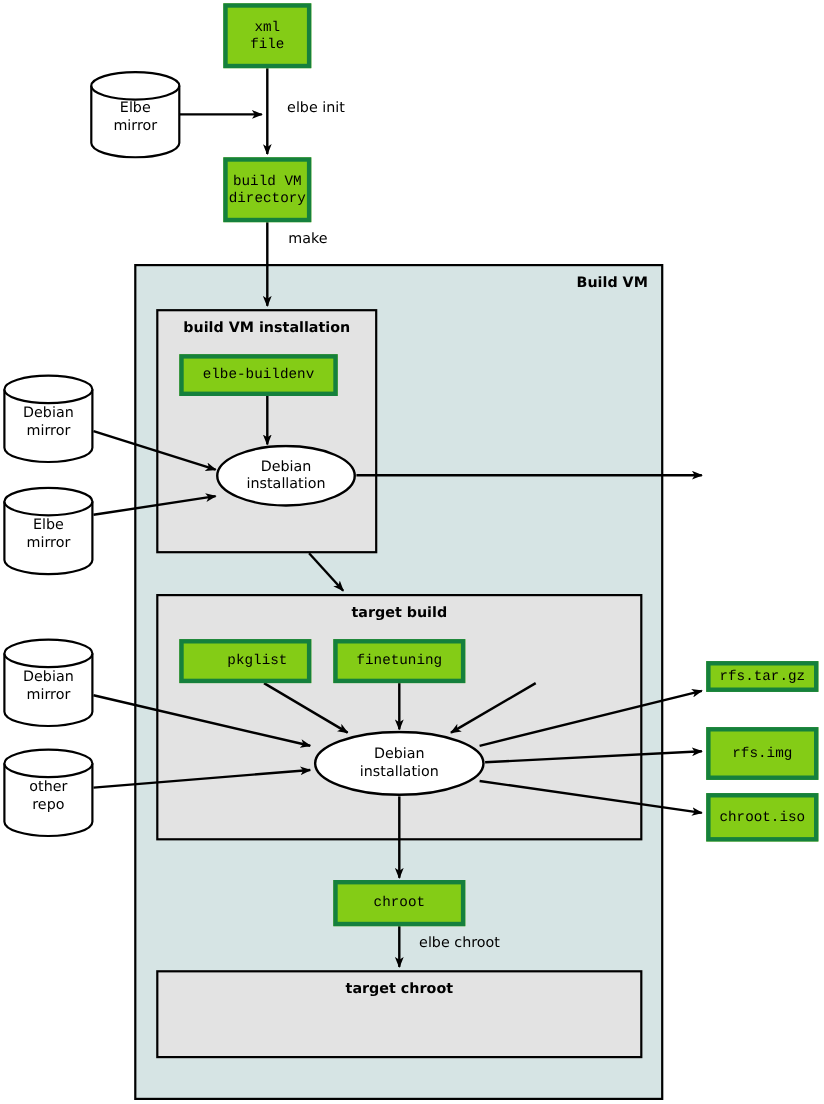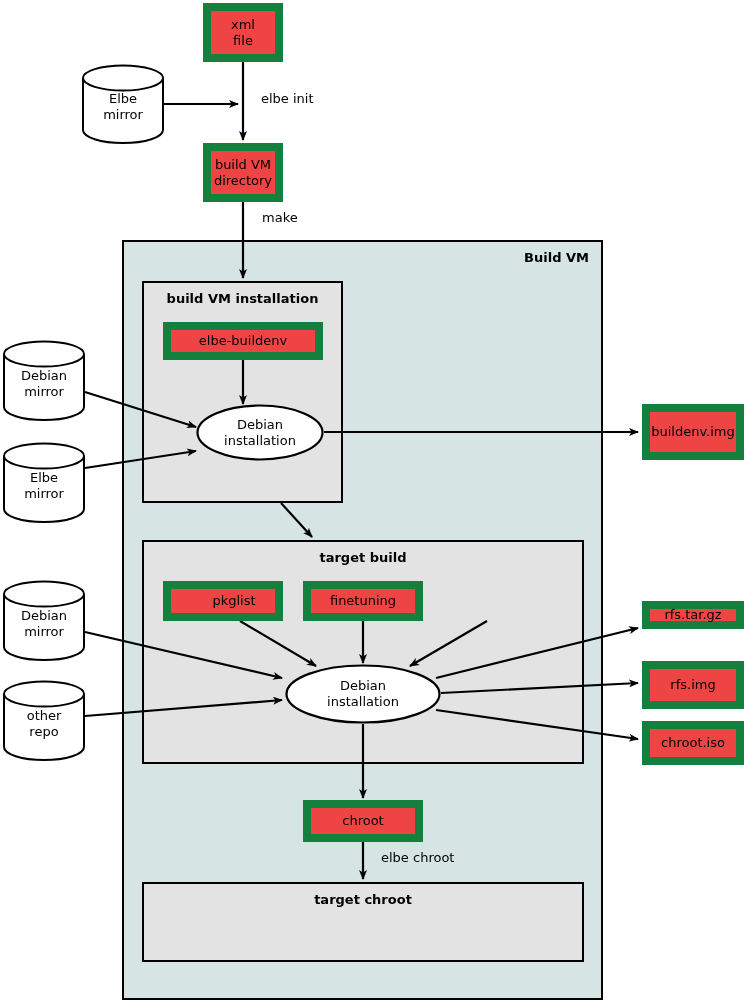--- a/index.html
+++ b/index.html
@@ -25,22 +25,23 @@
     box-sizing:border-box;
     display:flex;
     align-items:center;
     justify-content:center;
     text-align:center;
     line-height:1.22;
     font-size:13px;
     white-space:pre-line;
   }
   .box{
-    border:8px solid #15803d;
-    background:#ef4444;
+    border:4px solid #15803d;
+    background:#84cc16;
+    font-family:Liberation Mono, monospace;
   }
   .region{
     border:2px solid #000;
     align-items:flex-start;
     justify-content:center;
   }
   .region > .region-label{
     margin-top:8px;
     font-size:13px;
     font-weight:bold;
@@ -177,21 +178,21 @@
 
   <div class="edge-label" style="left:261px;top:91px;">elbe init</div>
 
   <div class="node box" style="left:203px;top:143px;width:80px;height:59px;">
     <span>build VM
 directory</span>
   </div>
 
   <div class="edge-label" style="left:262px;top:210px;">make</div>
 
-  <div class="node box" style="left:163px;top:322px;width:160px;height:38px;">
+  <div class="node box" style="left:163px;top:322px;width:144px;height:38px;">
     <span>elbe-buildenv</span>
   </div>
 
   <div class="ellipse-node" style="left:196px;top:404px;width:128px;height:57px;">
     <svg width="128" height="57" viewBox="0 0 128 57">
       <ellipse cx="64" cy="28.5" rx="62.5" ry="27" fill="#fff" stroke="#000" stroke-width="2.2"></ellipse>
     </svg>
     <span class="ell-label">Debian
 installation</span>
   </div>
@@ -207,23 +208,20 @@
 
   <div class="cyl" style="left:2px;top:442px;width:84px;height:82px;">
     <svg width="84" height="82" viewBox="0 0 84 82">
       <path d="M2,14 L2,67 A40,13 0 0 0 82,67 L82,14" fill="#fff" stroke="#000" stroke-width="2"></path>
       <ellipse cx="42" cy="14" rx="40" ry="12.5" fill="#fff" stroke="#000" stroke-width="2"></ellipse>
     </svg>
     <span class="cyl-label" style="top:28px;">Elbe
 mirror</span>
   </div>
 
-  <div class="node box" style="left:642px;top:404px;width:102px;height:56px;">
-    <span>buildenv.img</span>
-  </div>
 
   <div class="node box" style="left:642px;top:601px;width:102px;height:28px;">
     <span>rfs.tar.gz</span>
   </div>
 
   <div class="node box" style="left:642px;top:661px;width:102px;height:48px;">
     <span>rfs.img</span>
   </div>
 
   <div class="node box" style="left:642px;top:721px;width:102px;height:44px;">

